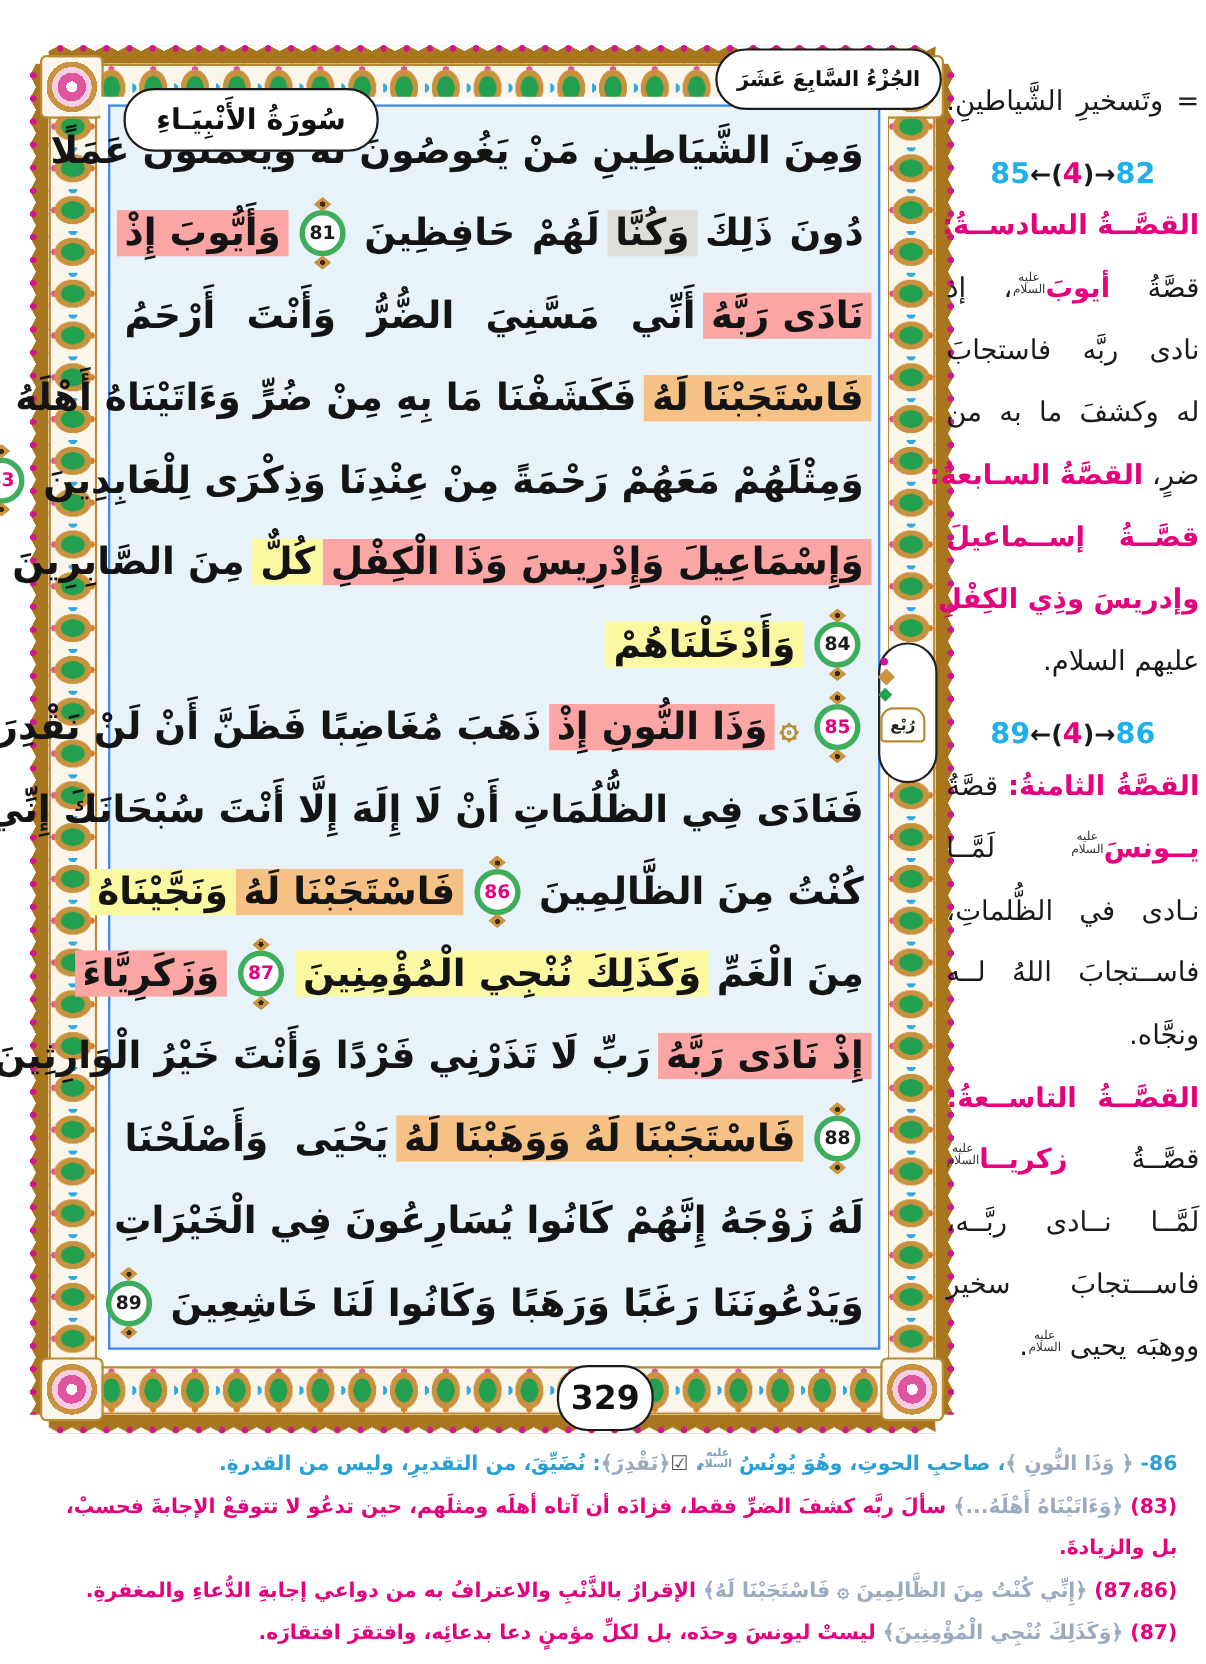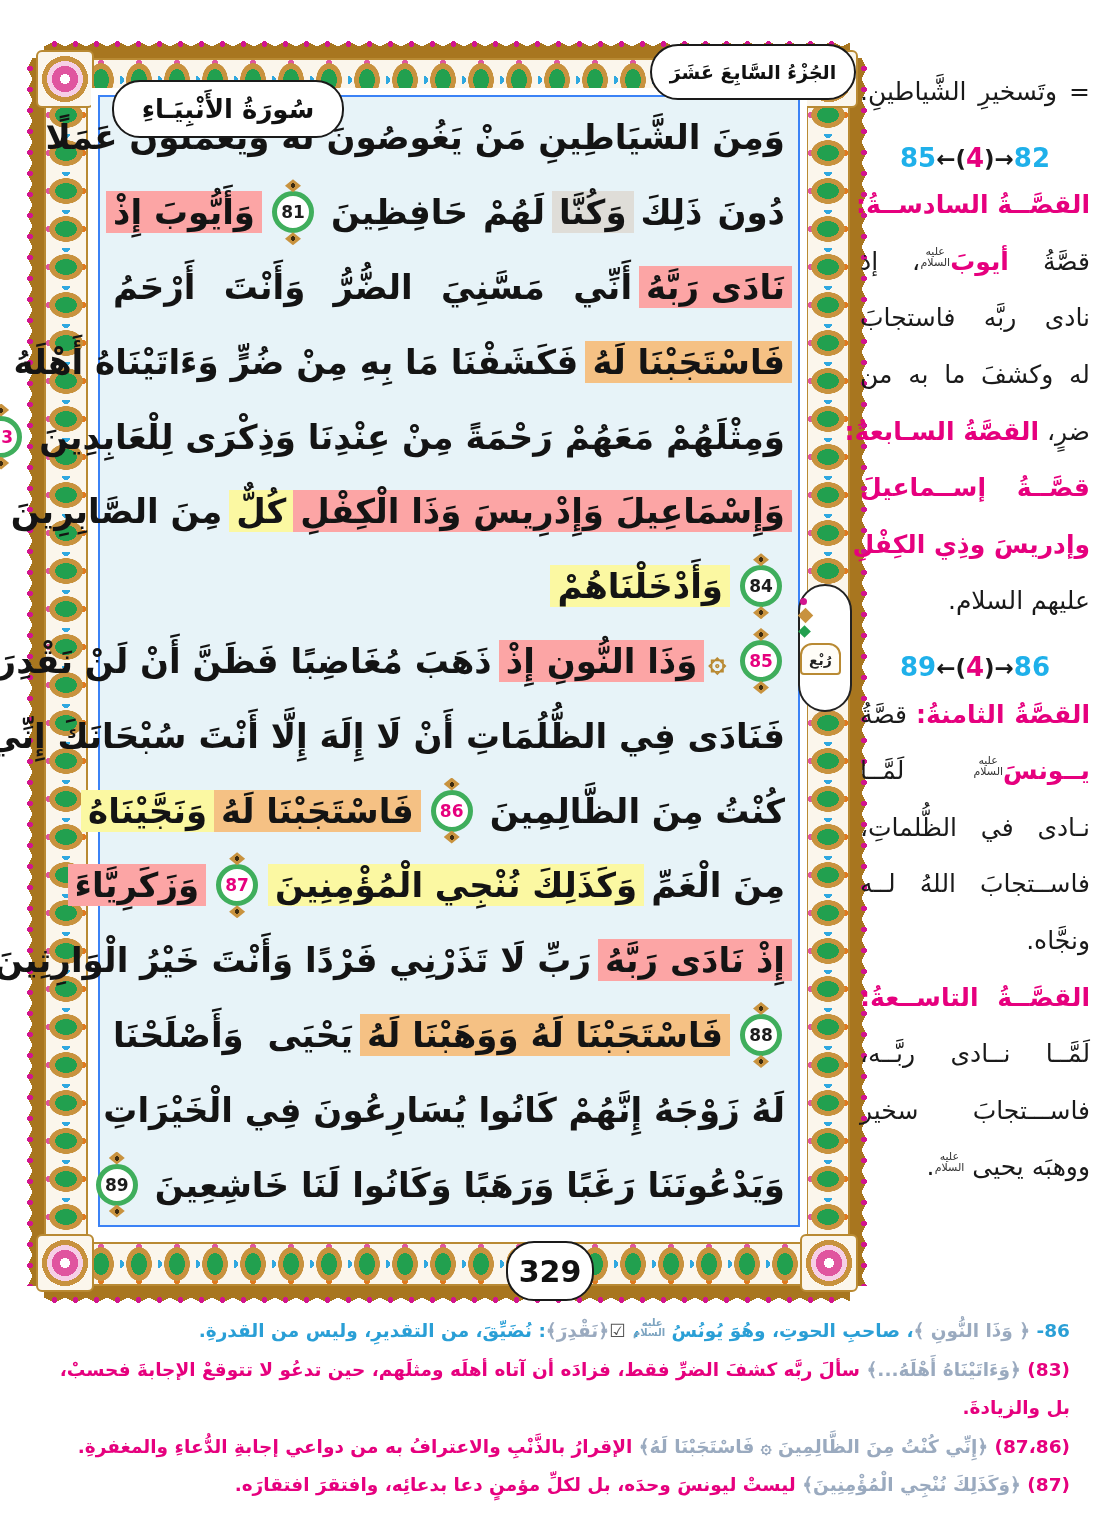--- a/index.html
+++ b/index.html
@@ -237,20 +237,21 @@
     <div class="sline"><span class="s-magenta">قصَّــةُ إســماعيلَ</span></div>
     <div class="sline"><span class="s-magenta">وإدريسَ وذِي الكِفْلِ</span></div>
     <div class="sline no-just"><span class="s-black">عليهم السلام.</span></div>
     <div class="srange"><span class="r-num">89</span><span class="r-arrow">←</span><span class="r-paren">(</span><span class="r-mid">4</span><span class="r-paren">)</span><span class="r-arrow">→</span><span class="r-num">86</span></div>
     <div class="sline"><span class="s-magenta">القصَّةُ الثامنةُ:</span><span class="s-black"> قصَّةُ</span></div>
     <div class="sline"><span class="s-magenta">يــونسَ</span><span class="s-hon">عليه السلام</span><span class="s-black"> لَمَّــا</span></div>
     <div class="sline"><span class="s-black">نـادى في الظُّلماتِ،</span></div>
     <div class="sline"><span class="s-black">فاســتجابَ اللهُ لــه</span></div>
     <div class="sline no-just"><span class="s-black">ونجَّاه.</span></div>
     <div class="sline"><span class="s-magenta">القصَّــةُ التاســعةُ:</span></div>
+    <div class="sline"><span class="s-black">قصَّــةُ </span><span class="s-magenta">زكريــا</span><span class="s-hon">عليه السلام</span></div>
     <div class="sline"><span class="s-black">لَمَّــا نــادى ربَّــه،</span></div>
     <div class="sline"><span class="s-black">فاســـتجابَ سخير</span></div>
     <div class="sline no-just"><span class="s-black">ووهبَه يحيى </span><span class="s-hon">عليه السلام</span><span class="s-black">.</span></div>
   </div>
 
 <div class="footnotes" id="footnotes">
     <div class="fnote fn-blue"><span class="f-num">86- </span><span class="f-quote">﴿ وَذَا النُّونِ ﴾</span><span class="f-text">، صاحبِ الحوتِ، وهُوَ يُونُسُ </span><span class="f-hon">عليه السلام</span><span class="f-text">، </span><span class="f-box">☑</span><span class="f-quote">﴿نَقْدِرَ﴾</span><span class="f-text">: نُضَيِّقَ، من التقديرِ، وليس من القدرةِ.</span></div>
     <div class="fnote fn-magenta"><span class="f-num">(83) </span><span class="f-quote">﴿وَءَاتَيْنَاهُ أَهْلَهُ...﴾</span><span class="f-text"> سألَ ربَّه كشفَ الضرِّ فقط، فزادَه أن آتاه أهلَه ومثلَهم، حين تدعُو لا تتوقعْ الإجابةَ فحسبْ، بل والزيادةَ.</span></div>
     <div class="fnote fn-magenta"><span class="f-num">(87،86) </span><span class="f-quote">﴿إِنِّي كُنْتُ مِنَ الظَّالِمِينَ ۞ فَاسْتَجَبْنَا لَهُ﴾</span><span class="f-text"> الإقرارُ بالذَّنْبِ والاعترافُ به من دواعي إجابةِ الدُّعاءِ والمغفرةِ.</span></div>
     <div class="fnote fn-magenta"><span class="f-num">(87) </span><span class="f-quote">﴿وَكَذَلِكَ نُنْجِي الْمُؤْمِنِينَ﴾</span><span class="f-text"> ليستْ ليونسَ وحدَه، بل لكلِّ مؤمنٍ دعا بدعائِه، وافتقرَ افتقارَه.</span></div>

